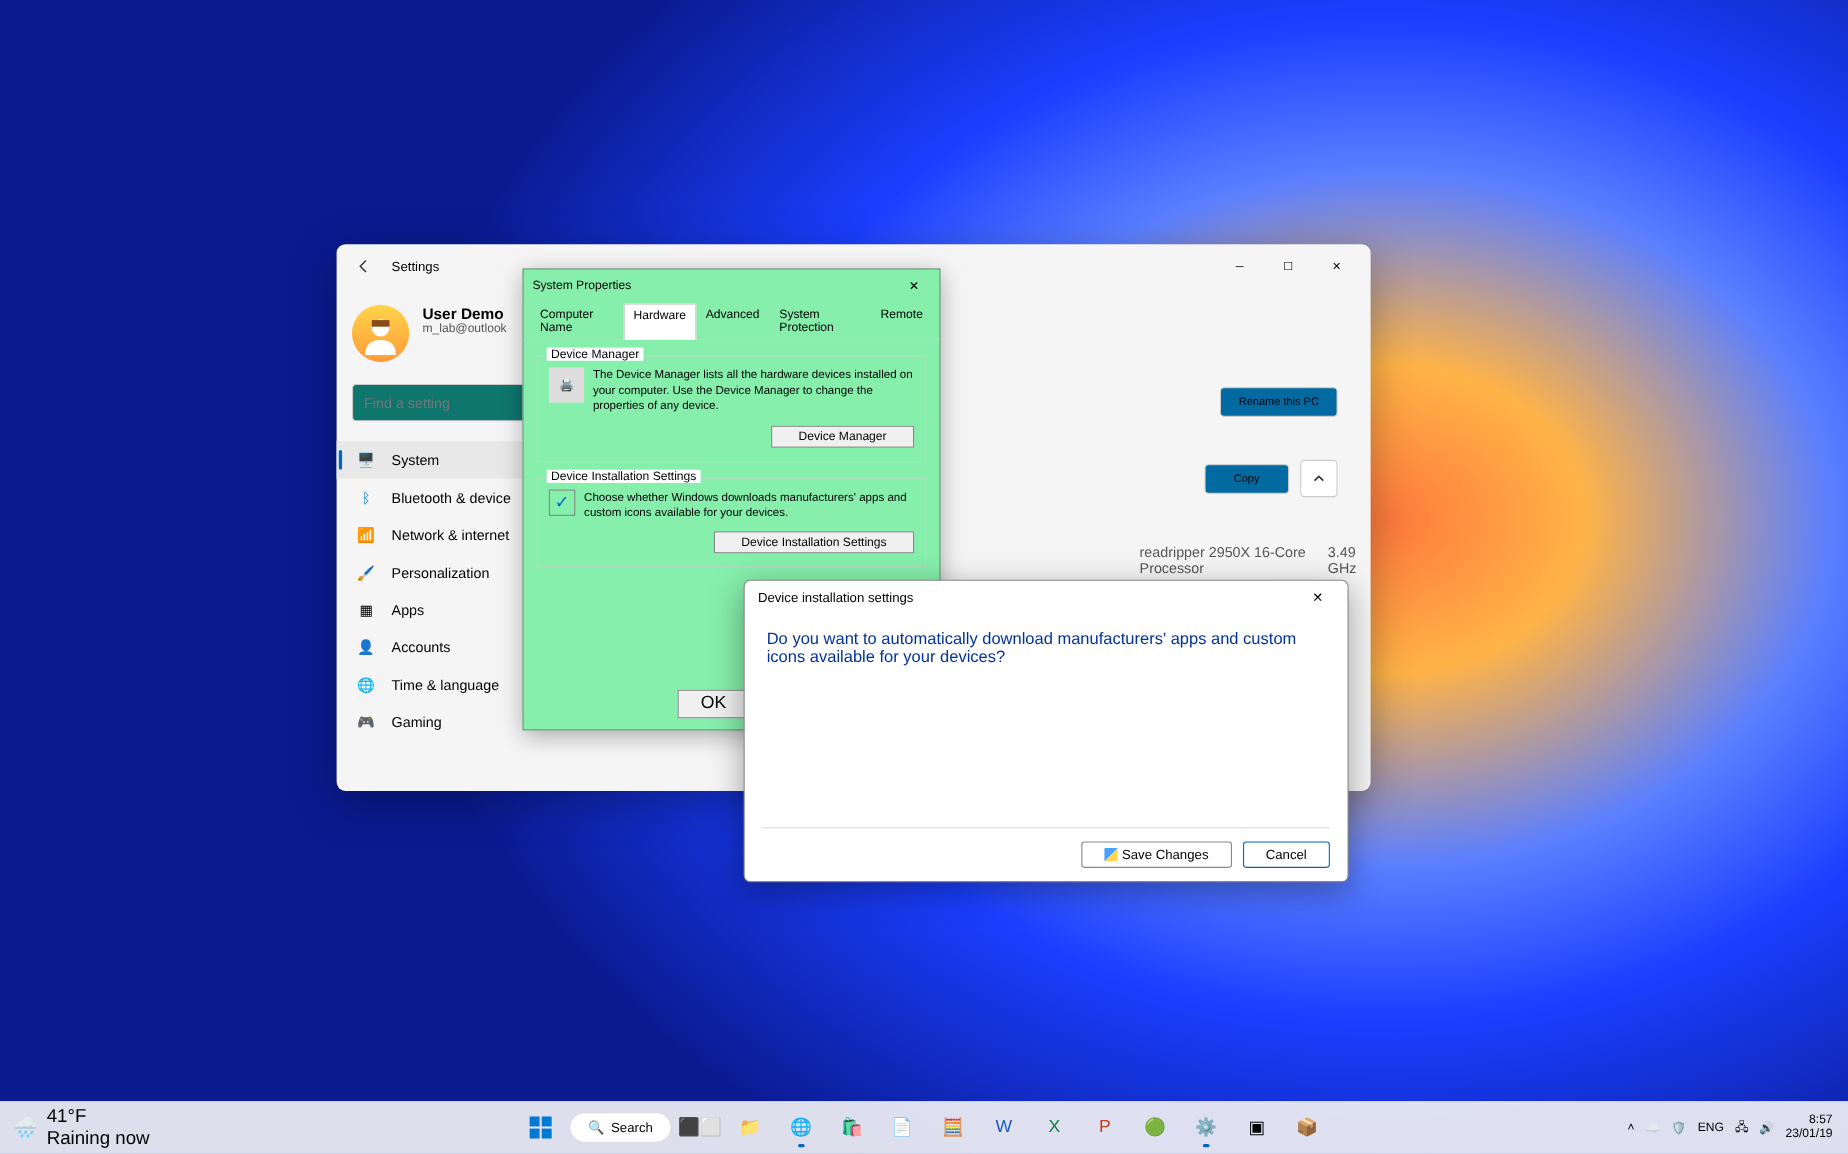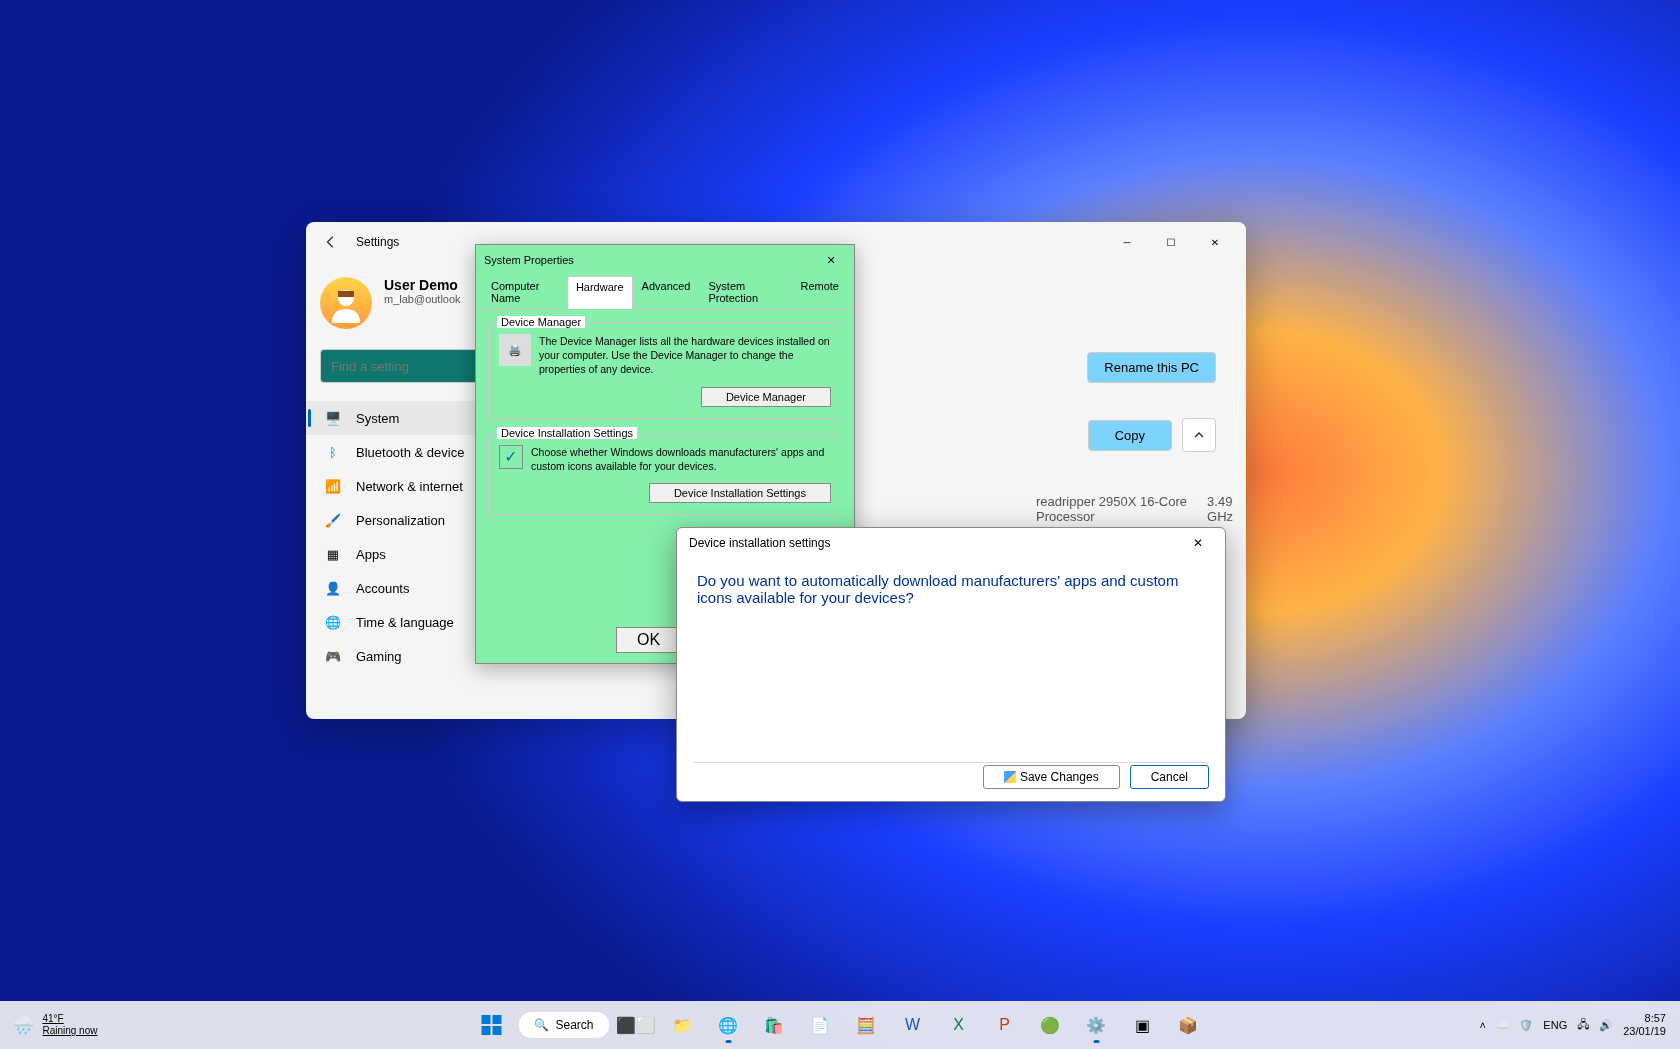--- a/index.html
+++ b/index.html
@@ -32,21 +32,21 @@
 .user-email { font-size: 11px; color: #555; }
 .search-box { margin: 0 14px 18px; height: 34px; background: #0f766e; border: 1px solid #ccc; border-radius: 4px; display: flex; align-items: center; padding: 0 10px; }
 .search-box input { border: none; outline: none; flex: 1; font-size: 13px; background: transparent; }
 .nav-list { list-style: none; }
 .nav-item { display: flex; align-items: center; padding: 8px 18px; gap: 14px; font-size: 13px; cursor: pointer; position: relative; }
 .nav-item.active { background: #e8e8e8; }
 .nav-item.active::before { content: ""; position: absolute; left: 2px; top: 8px; bottom: 8px; width: 3px; background: #0067c0; border-radius: 2px; }
 .nav-icon { width: 18px; height: 18px; display: flex; align-items: center; justify-content: center; }
 
 .main-content { flex: 1; padding: 20px 30px; position: relative; }
-.rename-btn, .copy-btn { position: absolute; background: #7dd3fc; border: 1px solid #ccc; border-radius: 4px; padding: 7px 16px; font-size: 13px; cursor: pointer; }
+.rename-btn, .copy-btn { position: absolute; background: #0369a1; border: 1px solid #ccc; border-radius: 4px; padding: 7px 16px; font-size: 10px; cursor: pointer; }
 .rename-btn { right: 30px; top: 90px; }
 .copy-row { position: absolute; right: 30px; top: 156px; display: flex; align-items: center; gap: 10px; }
 .copy-btn { position: static; padding: 7px 26px; }
 .chevron-btn { width: 34px; height: 34px; border: 1px solid #ccc; border-radius: 4px; background: #fff; display: flex; align-items: center; justify-content: center; cursor: pointer; }
 .cpu-line { position: absolute; left: 460px; top: 232px; font-size: 13px; color: #555; display: flex; gap: 20px; }
 
 
 .sysprop-dialog {
   position: absolute; left: 475px; top: 244px; width: 380px; height: 420px;
   background: #86efac; border: 1px solid #888; box-shadow: 0 5px 20px rgba(0,0,0,0.3);
@@ -72,30 +72,30 @@
 }
 .dev-title { display: flex; align-items: center; height: 30px; padding: 0 12px; font-size: 12px; }
 .dev-close { margin-left: auto; width: 30px; height: 22px; display: flex; align-items: center; justify-content: center; cursor: pointer; }
 .dev-prompt { padding: 14px 20px 8px; font-size: 15px; color: #003399; }
 .dev-options { padding: 10px 22px; }
 .dev-radio { display: flex; align-items: center; gap: 7px; font-size: 12px; padding: 6px 0; }
 .radio-outer { width: 14px; height: 14px; border: 1.5px solid #555; border-radius: 50%; display: flex; align-items: center; justify-content: center; }
 .radio-outer.selected { border-color: #0067c0; }
 .radio-inner { width: 7px; height: 7px; border-radius: 50%; background: #0067c0; }
 .dev-radio.selected .rtext { border: 1px dotted #333; padding: 0 2px; }
-.dev-footer { position: absolute; bottom: 12px; right: 16px; display: flex; gap: 10px; border-top: 1px solid #ddd; padding-top: 2px; left: 16px; justify-content: flex-end; margin-top: 17px; }
+.dev-footer { position: absolute; bottom: 12px; right: 16px; display: flex; gap: 10px; border-top: 1px solid #ddd; padding-top: 12px; left: 16px; justify-content: flex-end; margin-top: 17px; }
 .dev-btn { padding: 4px 20px; font-size: 12px; border: 1px solid #888; background: #fff; border-radius: 3px; cursor: pointer; display: flex; align-items: center; gap: 4px; }
 .dev-btn.primary { border-color: #0067c0; }
 .shield { width: 12px; height: 12px; background: linear-gradient(135deg, #4a9fff 50%, #ffd54a 50%); border-radius: 1px; }
 
 
 .taskbar { position: absolute; bottom: 0; left: 0; right: 0; height: 48px; background: rgba(240,240,244,0.92); backdrop-filter: blur(20px); display: flex; align-items: center; }
 .tb-left { display: flex; align-items: center; gap: 8px; padding-left: 12px; width: 200px; }
 .weather-icon { font-size: 18px; }
-.weather-text { font-size: 10px; line-height: 1.2; text-decoration: underline; }
+.weather-text { font-size: 17px; line-height: 1.2; }
 .tb-center { position: absolute; left: 50%; transform: translateX(-50%); display: flex; align-items: center; gap: 6px; }
 .tb-icon { width: 40px; height: 40px; display: flex; align-items: center; justify-content: center; cursor: pointer; border-radius: 4px; position: relative; }
 .search-pill { display: flex; align-items: center; gap: 6px; background: #fff; border-radius: 18px; padding: 6px 16px; font-size: 12px; cursor: pointer; border: 1px solid #ddd; }
 .tb-right { margin-left: auto; display: flex; align-items: center; gap: 10px; padding-right: 14px; font-size: 11px; }
 .tray-icons { display: flex; gap: 10px; align-items: center; }
 .clock { text-align: right; font-size: 11px; line-height: 1.2; }
 .start-logo { display: grid; grid-template: 1fr 1fr / 1fr 1fr; gap: 2px; width: 20px; height: 20px; }
 .start-logo div { background: #0078d4; }
 
 .tb-active::after { content:""; position:absolute; bottom:2px; left:50%; transform:translateX(-50%); width:6px; height:3px; background:#0067c0; border-radius:2px; }

